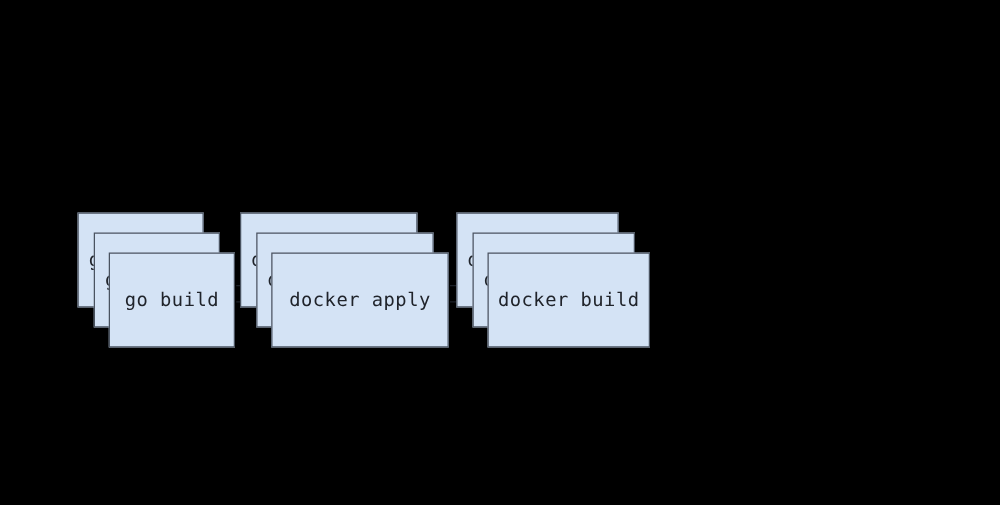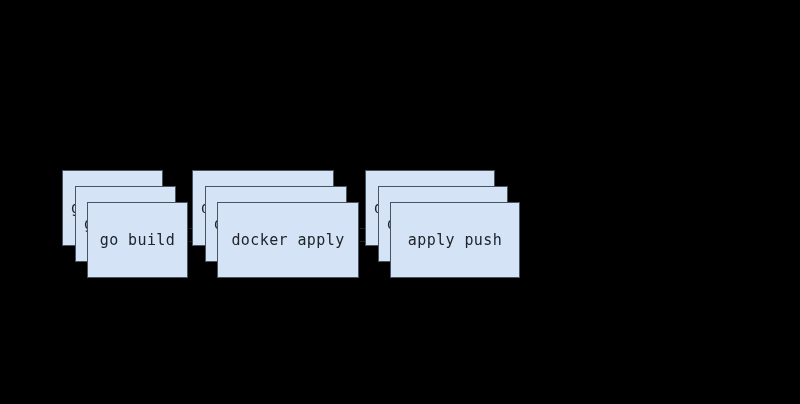--- a/index.html
+++ b/index.html
@@ -109,18 +109,18 @@
   <div class="arrow" style="left:360px; top:241px; width:40px;"></div>
 
   <div class="stack">
     <div class="node back" style="left:365px; top:170px; width:130px; height:76px;">
       <span>d</span>
     </div>
     <div class="node back" style="left:378px; top:186px; width:130px; height:76px;">
       <span>d</span>
     </div>
     <div class="node front" style="left:390px; top:202px; width:130px; height:76px;">
-      <span>apply push</span>
+      <span>docker build</span>
     </div>
   </div>
 
 
 </div>
 
 </body></html>

